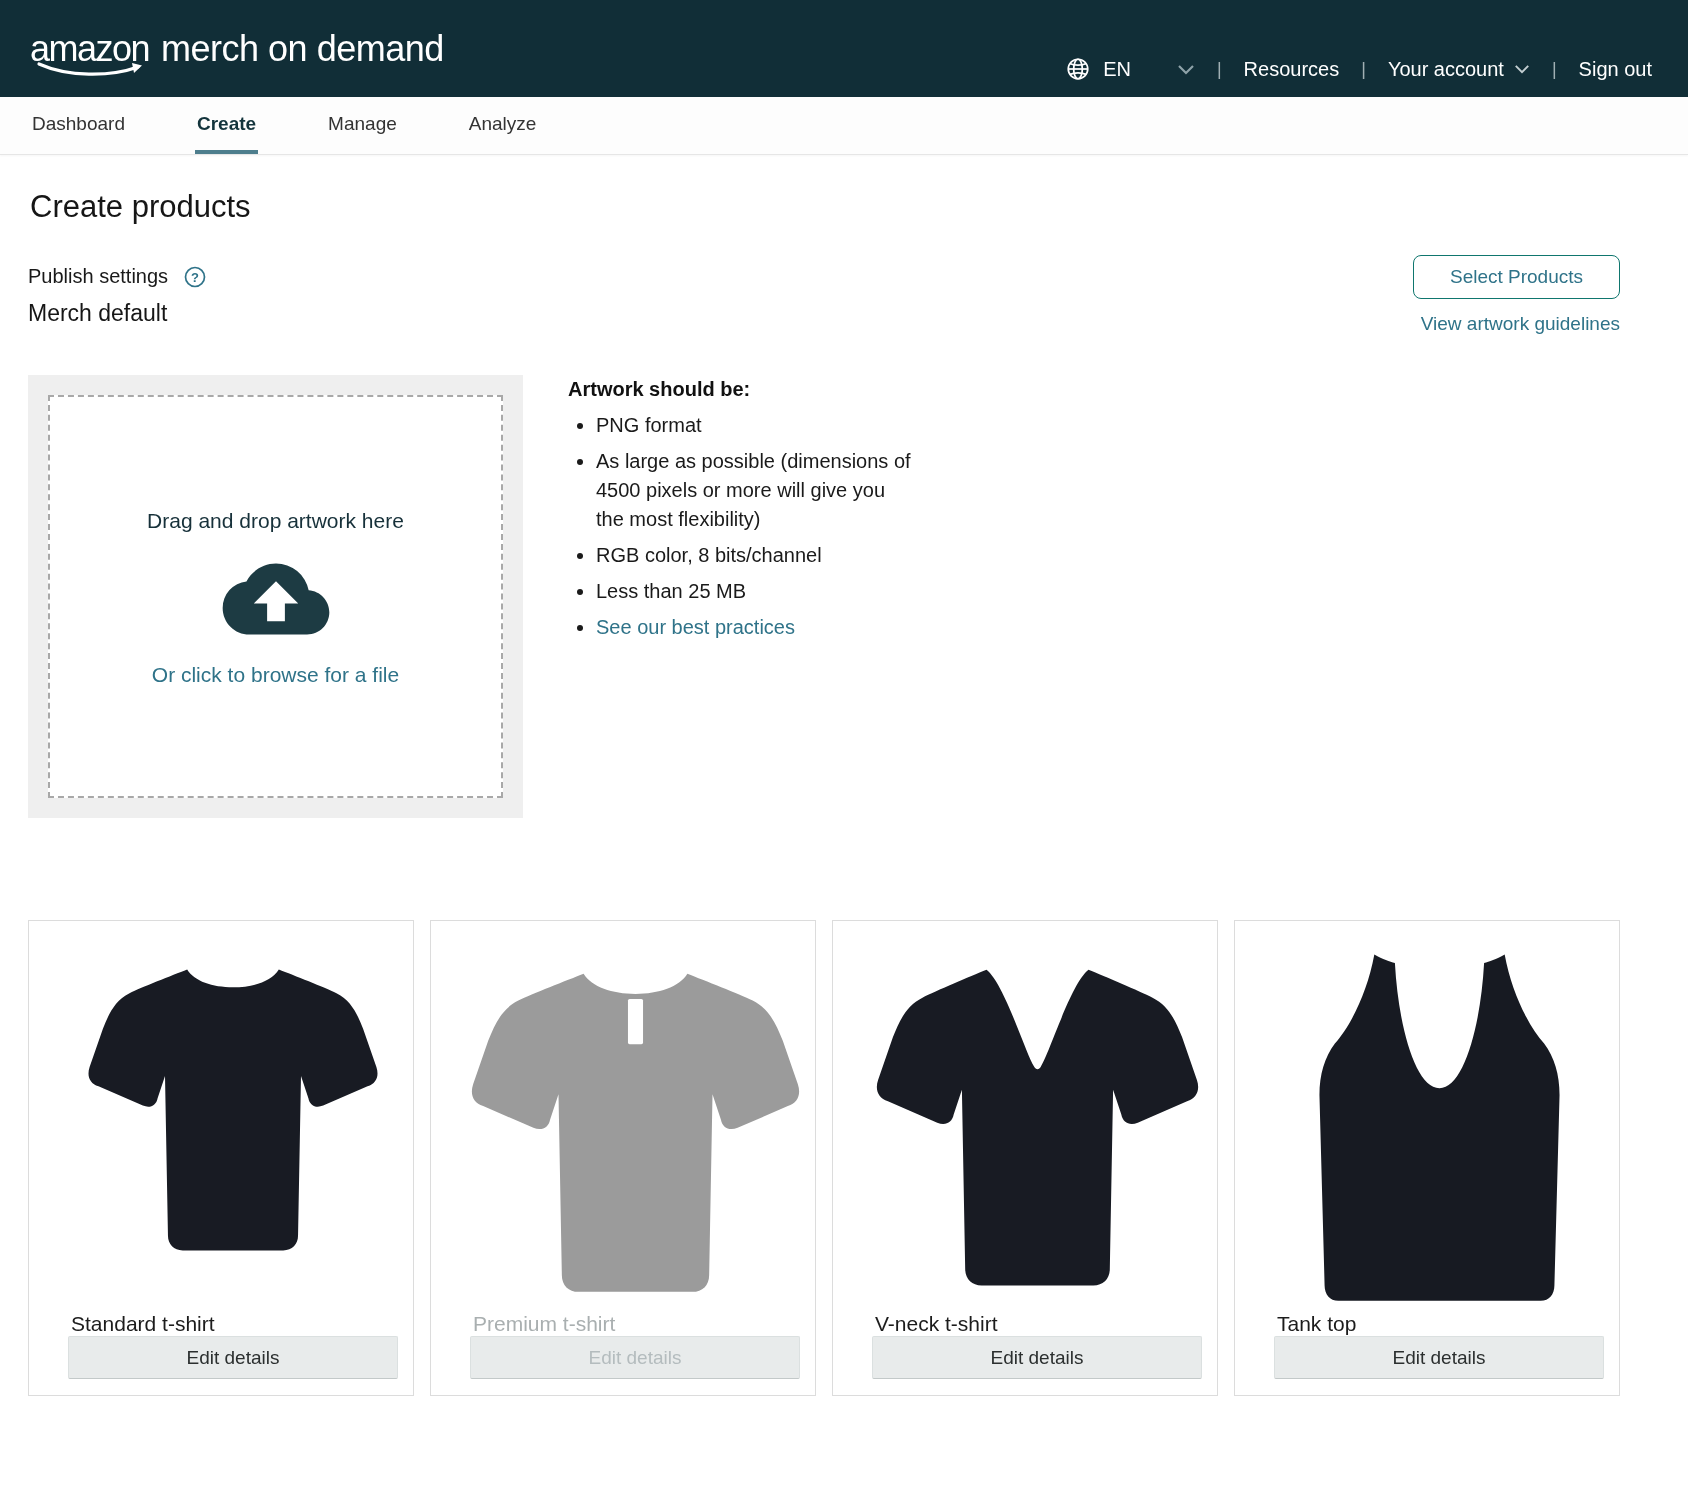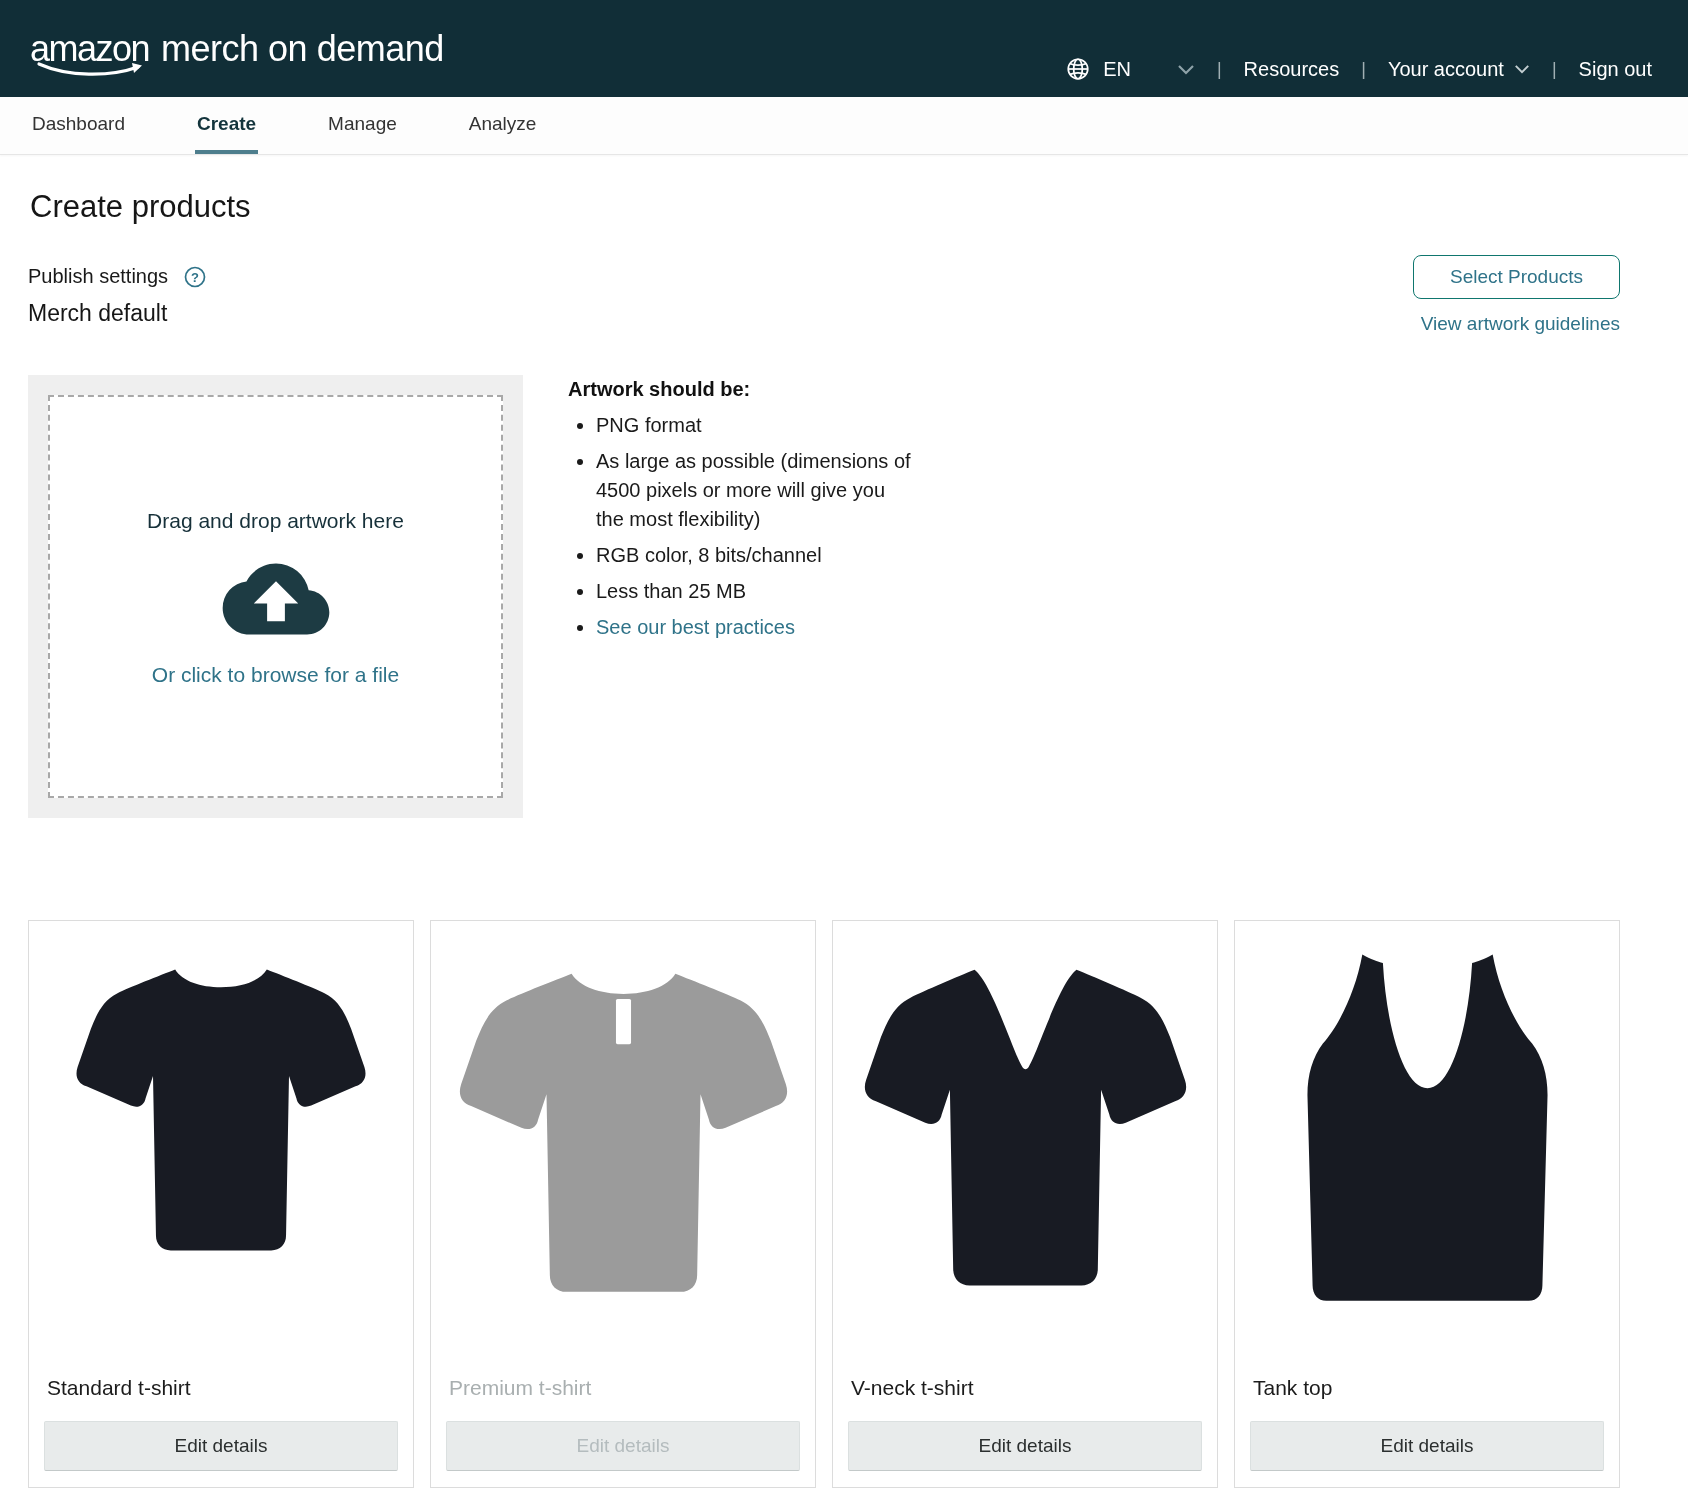--- a/index.html
+++ b/index.html
@@ -53,22 +53,22 @@
   .browse-link { margin-top:24px; font-size:21px; color:#2f7389; }
 
   .artwork-info { margin-left:45px; padding-top:3px; width:350px; }
   .artwork-heading { font-size:20px; font-weight:700; color:#111; }
   .artwork-list { margin:10px 0 0 28px; font-size:20px; color:#1a1a1a; width:318px; }
   .artwork-list li { margin-bottom:7px; line-height:1.45; }
   .req-link { color:#2f7389; text-decoration:none; cursor:pointer; }
 
   
   .cards { display:flex; gap:16px; margin-top:102px; }
-  .card { flex:1 1 0; height:568px; border:1px solid #dcdcdc; background:#fff;
-    display:flex; flex-direction:column; }
+  .card { flex:1 1 0; height:476px; border:1px solid #dcdcdc; background:#fff;
+    display:flex; flex-direction:column;padding-left:24px; }
   .card-image { height:455px; display:flex; justify-content:center; align-items:flex-start;
     padding-top:16px; overflow:hidden; }
   .card-title { font-size:21px; color:#1c1c1c; padding:0 18px; }
   .card.disabled .card-title { color:#a9afb0; }
   .edit-btn { margin:auto 15px 16px 15px; height:50px; background:#e8ebeb;
     border:1px solid #dbe0e0; border-bottom-color:#c3c9c9; border-radius:2px;
     font-size:19px; color:#2b2f2f; cursor:pointer; font-family:inherit; }
   .card.disabled .edit-btn { color:#b4bcbe; cursor:default; }
 </style>
 </head>

